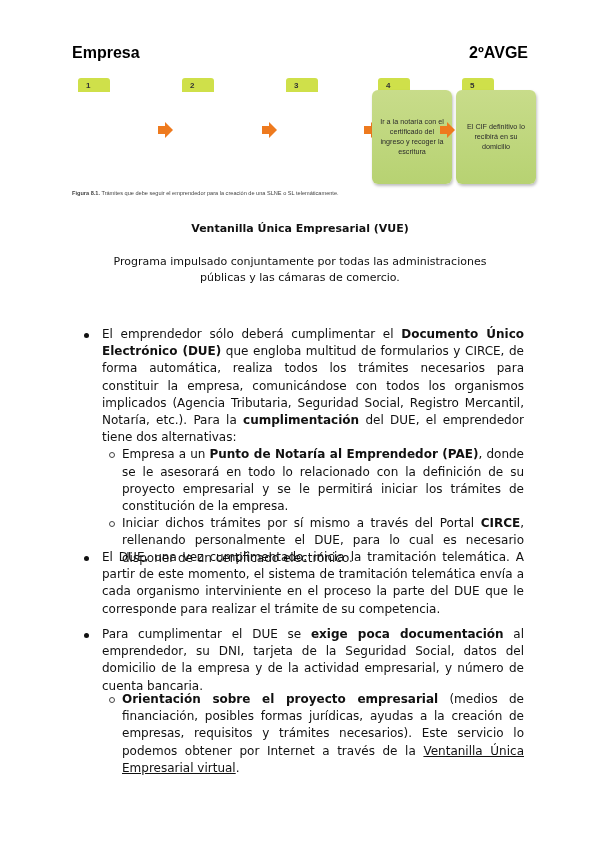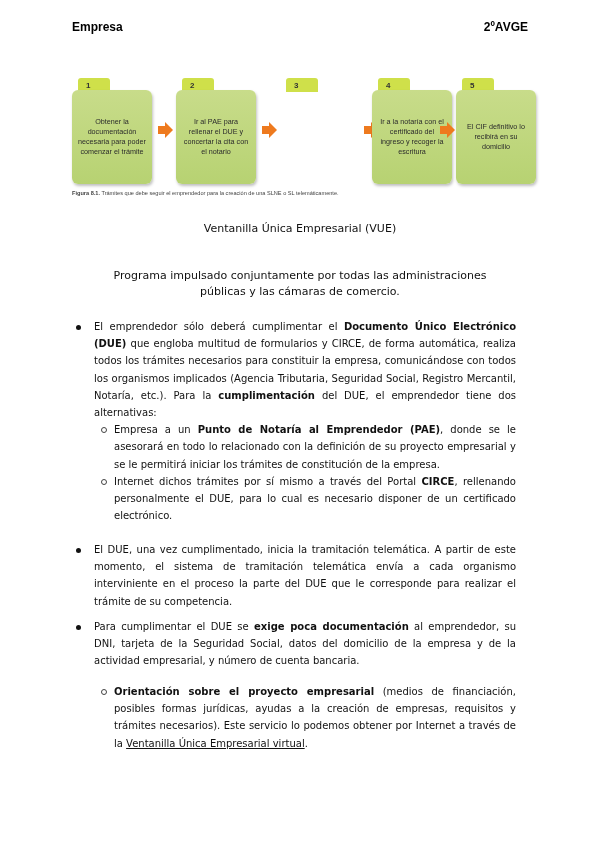--- a/index.html
+++ b/index.html
@@ -1,19 +1,19 @@
 <!DOCTYPE html>
 <html><head>
   <meta charset="utf-8">
   <style>
     html, body { margin: 0; padding: 0; background: #ffffff; }
     body { width: 600px; height: 848px; position: relative; overflow: hidden;
       font-family: "DejaVu Sans", sans-serif; color: #111; }
-    .hdr { position: absolute; top: 20px; font-family: "Liberation Sans", sans-serif;
-      font-weight: bold; font-size: 12px; color: #000; }
+    .hdr { position: absolute; top: 44px; font-family: "Liberation Sans", sans-serif;
+      font-weight: bold; font-size: 16px; color: #000; }
     .hdr.left { left: 72px; }
     .hdr.right { right: 72px; }
 
     .figure { position: absolute; left: 72px; top: 78px; width: 460px; height: 108px; }
     .step { position: absolute; top: 0; width: 80px; height: 106px; }
     .step .tab { position: absolute; left: 6px; top: 0; width: 32px; height: 14px;
       background: #cfe04a; border-radius: 3px 3px 0 0;
       font-family: "Liberation Sans", sans-serif; font-weight: bold; font-size: 8px;
       color: #333; padding-left: 8px; box-sizing: border-box; line-height: 15px; }
     .step .box { position: absolute; left: 0; top: 12px; width: 80px; height: 94px;
@@ -25,48 +25,46 @@
     .arrow { position: absolute; top: 44px; width: 14px; height: 16px; }
     .arrow::before { content: ""; position: absolute; left: 0; top: 4px; width: 7px; height: 8px; background: #ee7a1e; }
     .arrow::after { content: ""; position: absolute; left: 7px; top: 0; width: 0; height: 0;
       border-top: 8px solid transparent; border-bottom: 8px solid transparent; border-left: 8px solid #ee7a1e; }
 
     .caption { position: absolute; left: 72px; top: 190px; font-family: "Liberation Sans", sans-serif;
       font-size: 5.6px; color: #444; white-space: nowrap; }
     .caption b { font-weight: bold; }
 
     .title { position: absolute; left: 0; right: 0; top: 222px; text-align: center;
-      font-weight: normal; font-size: 11px; color: #111; }
-    .intro { position: absolute; left: 95px; right: 95px; top: 268px; text-align: center;
+      font-weight: bold; font-size: 11px; color: #111; }
+    .intro { position: absolute; left: 95px; right: 95px; top: 254px; text-align: center;
       font-size: 11px; line-height: 16px; color: #111; }
 
-    .content { position: absolute; left: 76px; width: 440px; font-size: 10px; line-height: 17.2px; color: #111; }
+    .content { position: absolute; left: 84px; width: 440px; font-size: 12px; line-height: 17.2px; color: #111; margin-top: 8px; }
     .bullet { position: relative; padding-left: 18px; text-align: justify; }
     .bullet .dot { position: absolute; left: 0; top: 7px; width: 5px; height: 5px; border-radius: 50%; background: #111; }
     .sub { position: relative; padding-left: 38px; text-align: justify; }
     .sub .ring { position: absolute; left: 25px; top: 6px; width: 4px; height: 4px; border-radius: 50%;
       border: 1px solid #444; }
     b { font-weight: bold; }
     .link { text-decoration: underline; }
   </style>
 </head>
 <body>
 
 <div class="hdr left">Empresa</div>
 <div class="hdr right">2ºAVGE</div>
 
 <div class="figure">
   <div class="step" style="left:0px">
     <div class="tab">1</div>
-    <div class="box">Obtener la documentación necesaria para poder comenzar el trámite</div>
   </div>
   <div class="arrow" style="left:86px"></div>
   <div class="step" style="left:104px">
     <div class="tab">2</div>
-    <div class="box">Ir al PAE para rellenar el DUE y concertar la cita con el notario</div>
   </div>
   <div class="arrow" style="left:190px"></div>
   <div class="step" style="left:208px">
     <div class="tab">3</div>
   </div>
   <div class="arrow" style="left:292px"></div>
   <div class="step" style="left:300px">
     <div class="tab">4</div>
     <div class="box">Ir a la notaría con el certificado del ingreso y recoger la escritura</div>
   </div>
@@ -86,21 +84,21 @@
   <div class="bullet">
     <span class="dot"></span>
     <span>El emprendedor sólo deberá cumplimentar el </span><b>Documento Único Electrónico (DUE)</b><span> que engloba multitud de formularios y CIRCE, de forma automática, realiza todos los trámites necesarios para constituir la empresa, comunicándose con todos los organismos implicados (Agencia Tributaria, Seguridad Social, Registro Mercantil, Notaría, etc.). Para la </span><b>cumplimentación</b><span> del DUE, el emprendedor tiene dos alternativas:</span>
   </div>
   <div class="sub">
     <span class="ring"></span>
     <span>Empresa a un </span><b>Punto de Notaría al Emprendedor (PAE)</b><span>, donde se le asesorará en todo lo relacionado con la definición de su proyecto empresarial y se le permitirá iniciar los trámites de constitución de la empresa.</span>
   </div>
   <div class="sub">
     <span class="ring"></span>
-    <span>Internet dichos trámites por sí mismo a través del Portal </span><b>CIRCE</b><span>, rellenando personalmente el DUE, para lo cual es necesario disponer de un certificado electrónico.</span>
+    <span>Iniciar dichos trámites por sí mismo a través del Portal </span><b>CIRCE</b><span>, rellenando personalmente el DUE, para lo cual es necesario disponer de un certificado electrónico.</span>
   </div>
 </div>
 
 <div class="content" style="top:541px">
   <div class="bullet">
     <span class="dot"></span>
     <span>El DUE, una vez cumplimentado, inicia la tramitación telemática. A partir de este momento, el sistema de tramitación telemática envía a cada organismo interviniente en el proceso la parte del DUE que le corresponde para realizar el trámite de su competencia.</span>
   </div>
 </div>
 

